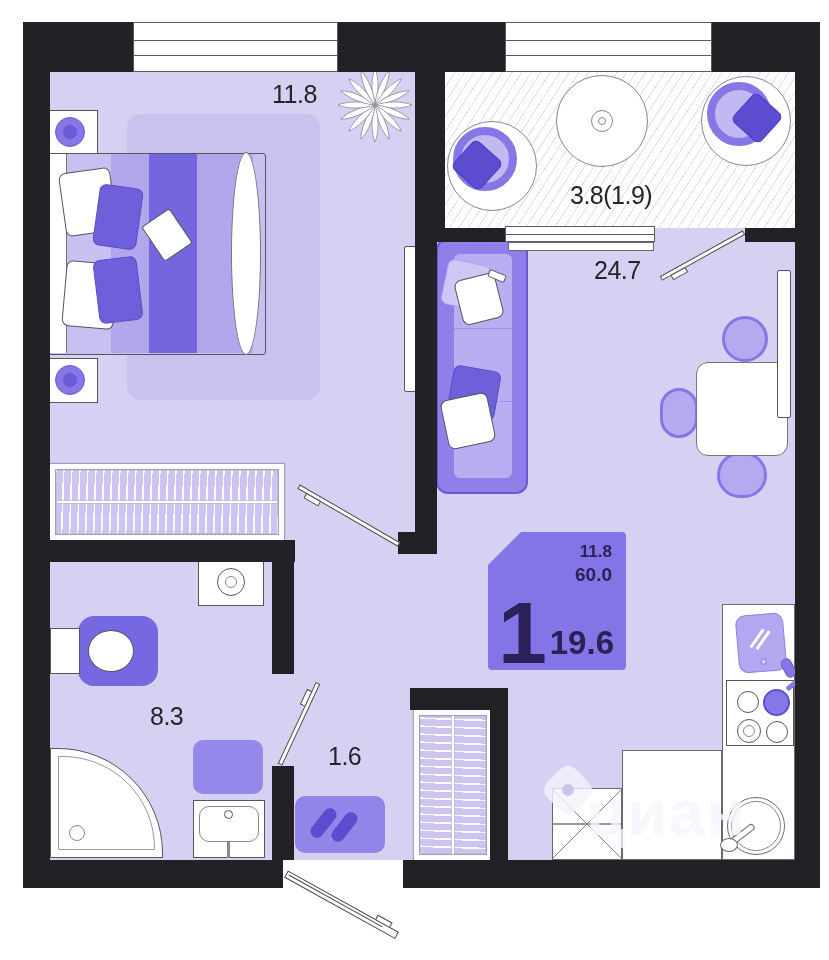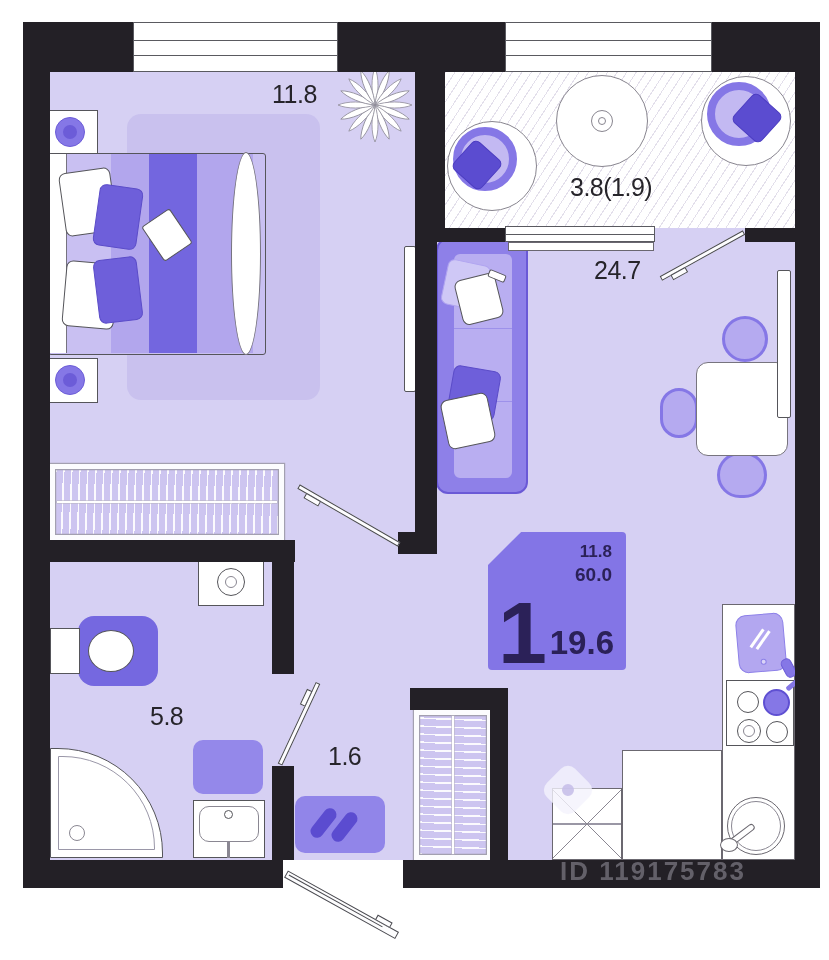--- a/index.html
+++ b/index.html
@@ -180,30 +180,30 @@
   <div class="window" style="left:505px;top:22px;width:207px;height:50px"></div>
   <div class="pwindow" style="left:505px;top:226px;width:150px;height:16px"></div>
   <div class="sill" style="left:508px;top:242px;width:146px;height:9px"></div>
 
   <div class="door" style="left:399px;top:542px;width:116px;transform:rotate(-150deg)"></div>
   <div class="door" style="left:280px;top:762px;width:90px;transform:rotate(-65deg)"></div>
   <div class="door" style="left:744px;top:230px;width:95px;transform:rotate(151deg)"></div>
   <div class="door double" style="left:286px;top:870px;width:127px;transform:rotate(29deg)"></div>
 
   <div class="arealabel" style="left:272px;top:80px">11.8</div>
-  <div class="arealabel" style="left:570px;top:173px">3.8(1.9)</div>
+  <div class="arealabel" style="left:570px;top:181px">3.8(1.9)</div>
   <div class="arealabel" style="left:594px;top:256px">24.7</div>
-  <div class="arealabel" style="left:150px;top:702px">5.8</div>
+  <div class="arealabel" style="left:150px;top:702px">8.3</div>
   <div class="arealabel" style="left:328px;top:742px">1.6</div>
 
   <div class="stamp">
     <div class="abs" style="left:10px;bottom:4px;font-size:88px;font-weight:800;line-height:.75">1</div>
     <div class="abs" style="right:14px;top:10px;font-size:17px;font-weight:600">11.8</div>
     <div class="abs" style="right:14px;top:32px;font-size:19px;font-weight:600">60.0</div>
     <div class="abs" style="right:12px;bottom:8px;font-size:33px;font-weight:800">19.6</div>
   </div>
 
   <div class="abs" style="left:548px;top:770px;width:40px;height:40px;background:rgba(244,242,252,0.8);border-radius:10px;transform:rotate(45deg)">
     <div class="abs" style="left:14px;top:14px;width:12px;height:12px;border-radius:50%;background:rgba(196,188,232,0.85)"></div>
   </div>
-  <div class="wm" style="left:560px;top:856px;font-size:26px;color:rgba(110,108,118,0.85)">ID 119175783</div>
+  <div class="wm" style="left:586px;top:776px;font-size:64px">циан</div>
 
 </div>
 
 </body></html>

